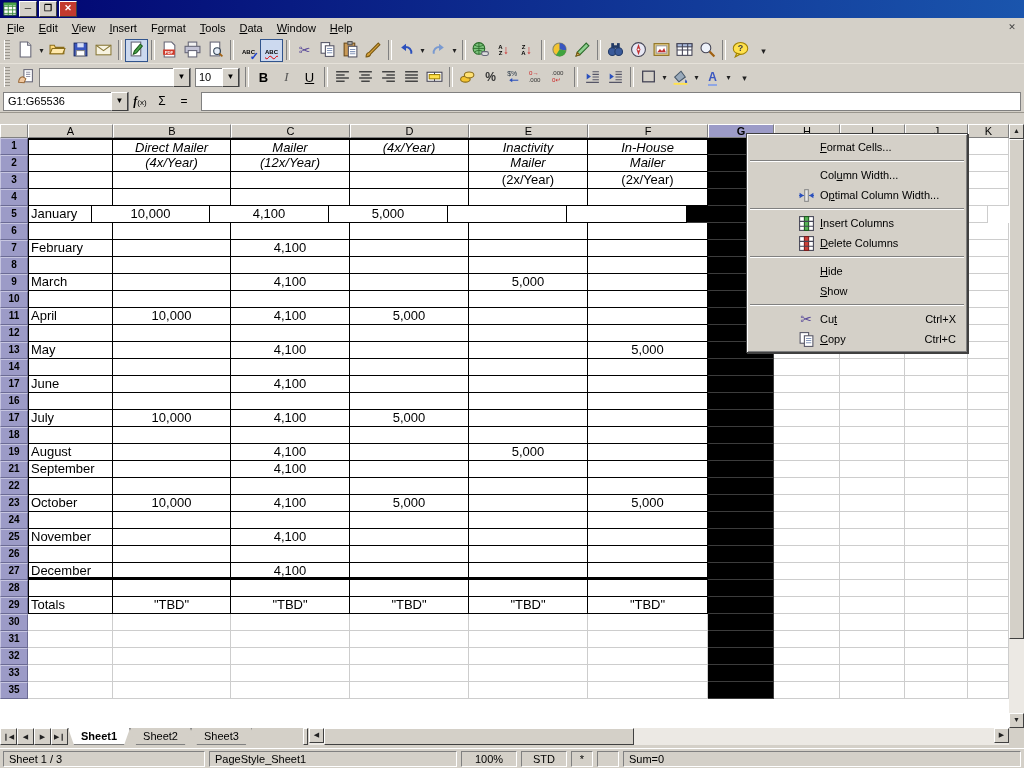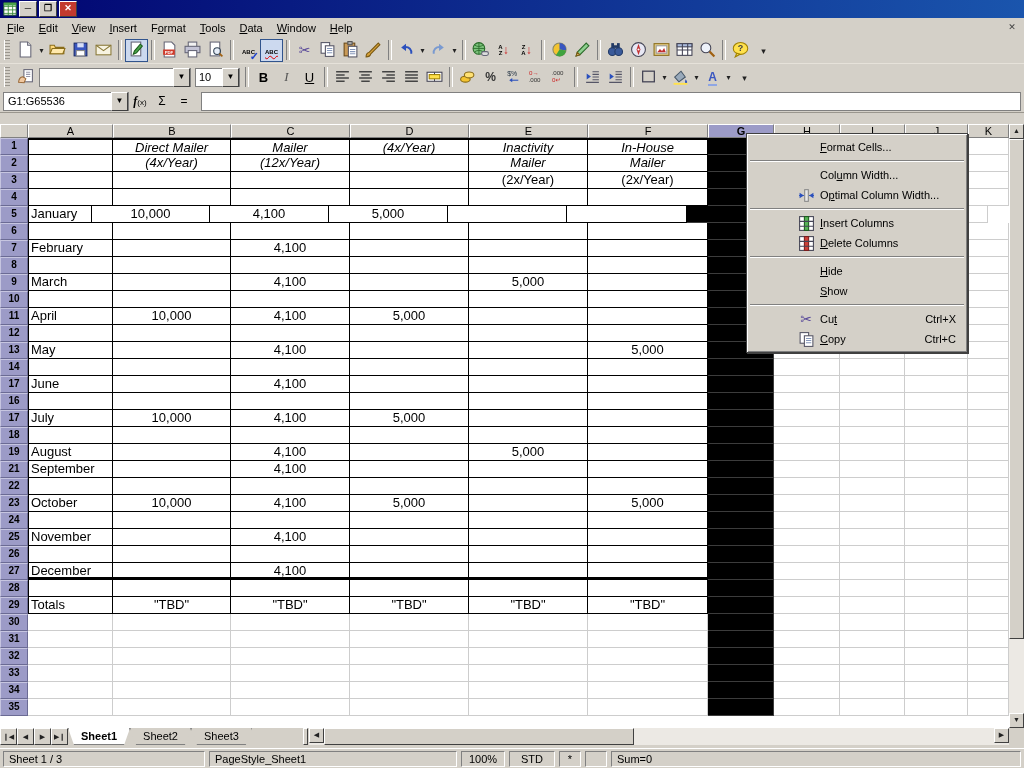--- a/index.html
+++ b/index.html
@@ -918,34 +918,20 @@
         <div class="cell def ctr" style="width: 119px;"></div>
         <div class="cell def ctr" style="width: 119px;"></div>
         <div class="cell def ctr" style="width: 120px;"></div>
         <div class="cell gsel ctr" style="width: 66px;"></div>
         <div class="cell def ctr" style="width: 66px;"></div>
         <div class="cell def ctr" style="width: 65px;"></div>
         <div class="cell def ctr" style="width: 63px;"></div>
         <div class="cell def ctr" style="width: 41px;"></div>
       </div>
       <div class="grow">
-        <div class="rh">34</div>
-        <div class="cell def lft" style="width: 85px;"></div>
-        <div class="cell def ctr" style="width: 118px;"></div>
-        <div class="cell def ctr" style="width: 119px;"></div>
-        <div class="cell def ctr" style="width: 119px;"></div>
-        <div class="cell def ctr" style="width: 119px;"></div>
-        <div class="cell def ctr" style="width: 120px;"></div>
-        <div class="cell gsel ctr" style="width: 66px;"></div>
-        <div class="cell def ctr" style="width: 66px;"></div>
-        <div class="cell def ctr" style="width: 65px;"></div>
-        <div class="cell def ctr" style="width: 63px;"></div>
-        <div class="cell def ctr" style="width: 41px;"></div>
-      </div>
-      <div class="grow">
         <div class="rh">35</div>
         <div class="cell def lft" style="width: 85px;"></div>
         <div class="cell def ctr" style="width: 118px;"></div>
         <div class="cell def ctr" style="width: 119px;"></div>
         <div class="cell def ctr" style="width: 119px;"></div>
         <div class="cell def ctr" style="width: 119px;"></div>
         <div class="cell def ctr" style="width: 120px;"></div>
         <div class="cell gsel ctr" style="width: 66px;"></div>
         <div class="cell def ctr" style="width: 66px;"></div>
         <div class="cell def ctr" style="width: 65px;"></div>
@@ -1043,20 +1029,20 @@
         <div class="hthumb"></div>
         <div class="htrack"></div>
         <div class="sbtn">▶</div>
       </div>
       <div class="corner2"></div>
     </div>
 
   <div class="statusbar">
     <div class="sfield" style="width:202px">Sheet 1 / 3</div>
     <div class="sfield" style="width:248px">PageStyle_Sheet1</div>
-    <div class="sfield c" style="width:44px">100%</div>
+    <div class="sfield c" style="width:56px">100%</div>
     <div class="sfield c" style="width:46px">STD</div>
     <div class="sfield c" style="width:22px">*</div>
     <div class="sfield c" style="width:22px"></div>
     <div class="sfield grow">Sum=0</div>
   </div>
 
 </div>
 
 </body></html>

